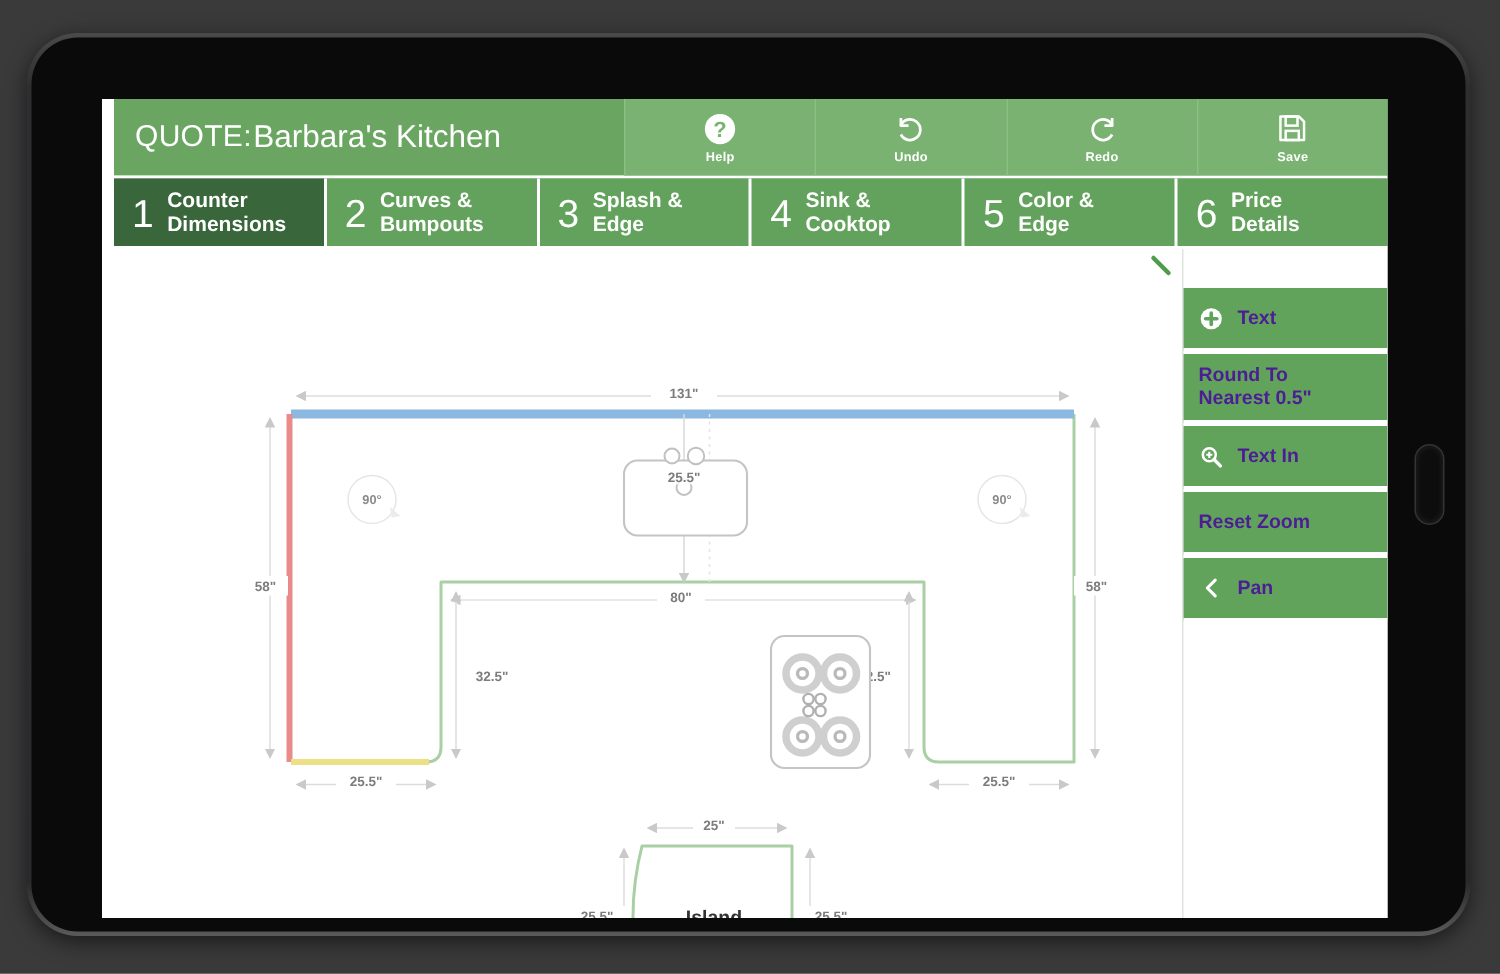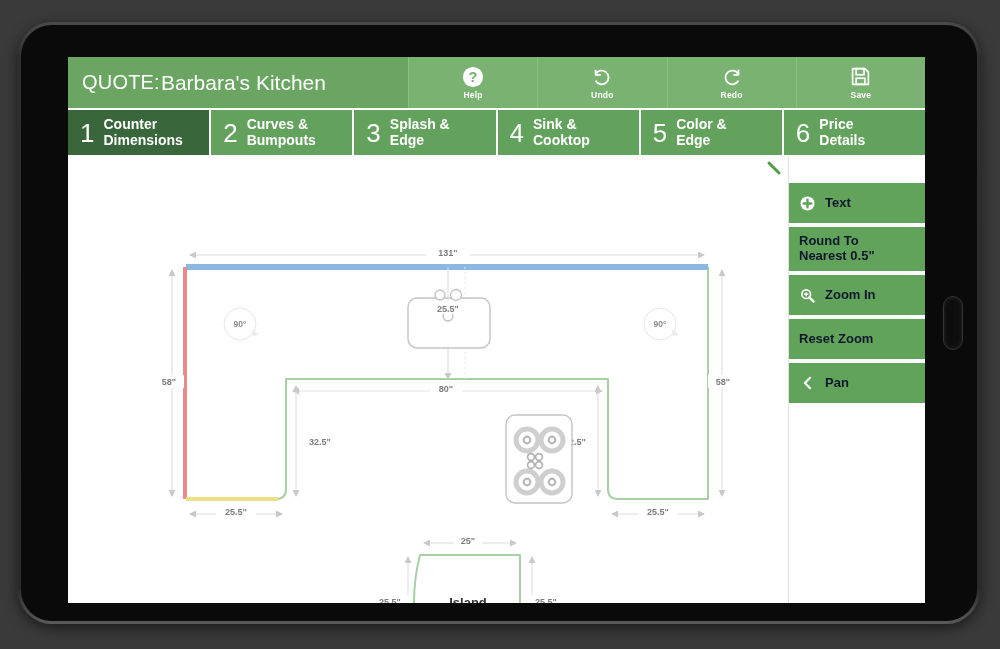--- a/index.html
+++ b/index.html
@@ -33,24 +33,25 @@
     width: 20px; height: 54px;
     border-radius: 11px;
     border: 1.5px solid #343434;
     background: #0d0d0d;
     box-shadow: inset 0 0 5px rgba(255,255,255,.10);
   }
 
   
   #app-screen {
     position: absolute;
-    left: 47px; top: 32px;
+    left: 47px; top: 41px;
     width: 857px; height: 546px;
     background: #ffffff;
     overflow: hidden;
+    padding-left: 8px;
   }
 
   
   #title-bar {
     display: flex; align-items: stretch;
     height: 51px;
     background: #6aa662;
   }
   #quote-title {
     flex: 0 0 340px;
@@ -120,21 +121,21 @@
     background: #ffffff;
     padding-top: 26px;
   }
   .side-btn {
     display: flex; align-items: center;
     gap: 10px;
     min-height: 42px;
     padding: 6px 10px;
     margin-bottom: 2px;
     background: #62a35c;
-    color: #0f172a;
+    color: #4c1d95;
     border-bottom: 2px solid #ffffff;
     cursor: pointer;
   }
   .side-btn.tall { min-height: 46px; }
   .side-btn .sicon { flex: 0 0 16px; display: flex; align-items: center; justify-content: center; }
   .side-btn .slabel { font-size: 13px; font-weight: bold; line-height: 1.15; }
   .side-btn.indent .slabel { }
   .side-btn svg { display: block; }
 
   
@@ -371,21 +372,21 @@
           </div>
 
           <div class="side-btn">
             <span class="sicon">
               <svg width="15" height="15" viewBox="0 0 16 16" fill="none" stroke="#ffffff" stroke-width="1.8">
                 <circle cx="6.6" cy="6.6" r="4.6"></circle>
                 <path d="M10 10 L14.5 14.5" stroke-linecap="round" stroke-width="2.4"></path>
                 <path d="M6.6 4.4 L6.6 8.8 M4.4 6.6 L8.8 6.6" stroke-width="1.5"></path>
               </svg>
             </span>
-            <span class="slabel">Zoom In</span>
+            <span class="slabel">Text In</span>
           </div>
 
 
           <div class="side-btn indent">
             <span class="slabel">Reset Zoom</span>
           </div>
 
           <div class="side-btn">
             <span class="sicon">
               <svg width="13" height="14" viewBox="0 0 12 16" fill="none" stroke="#ffffff" stroke-width="2.4" stroke-linecap="round" stroke-linejoin="round">

